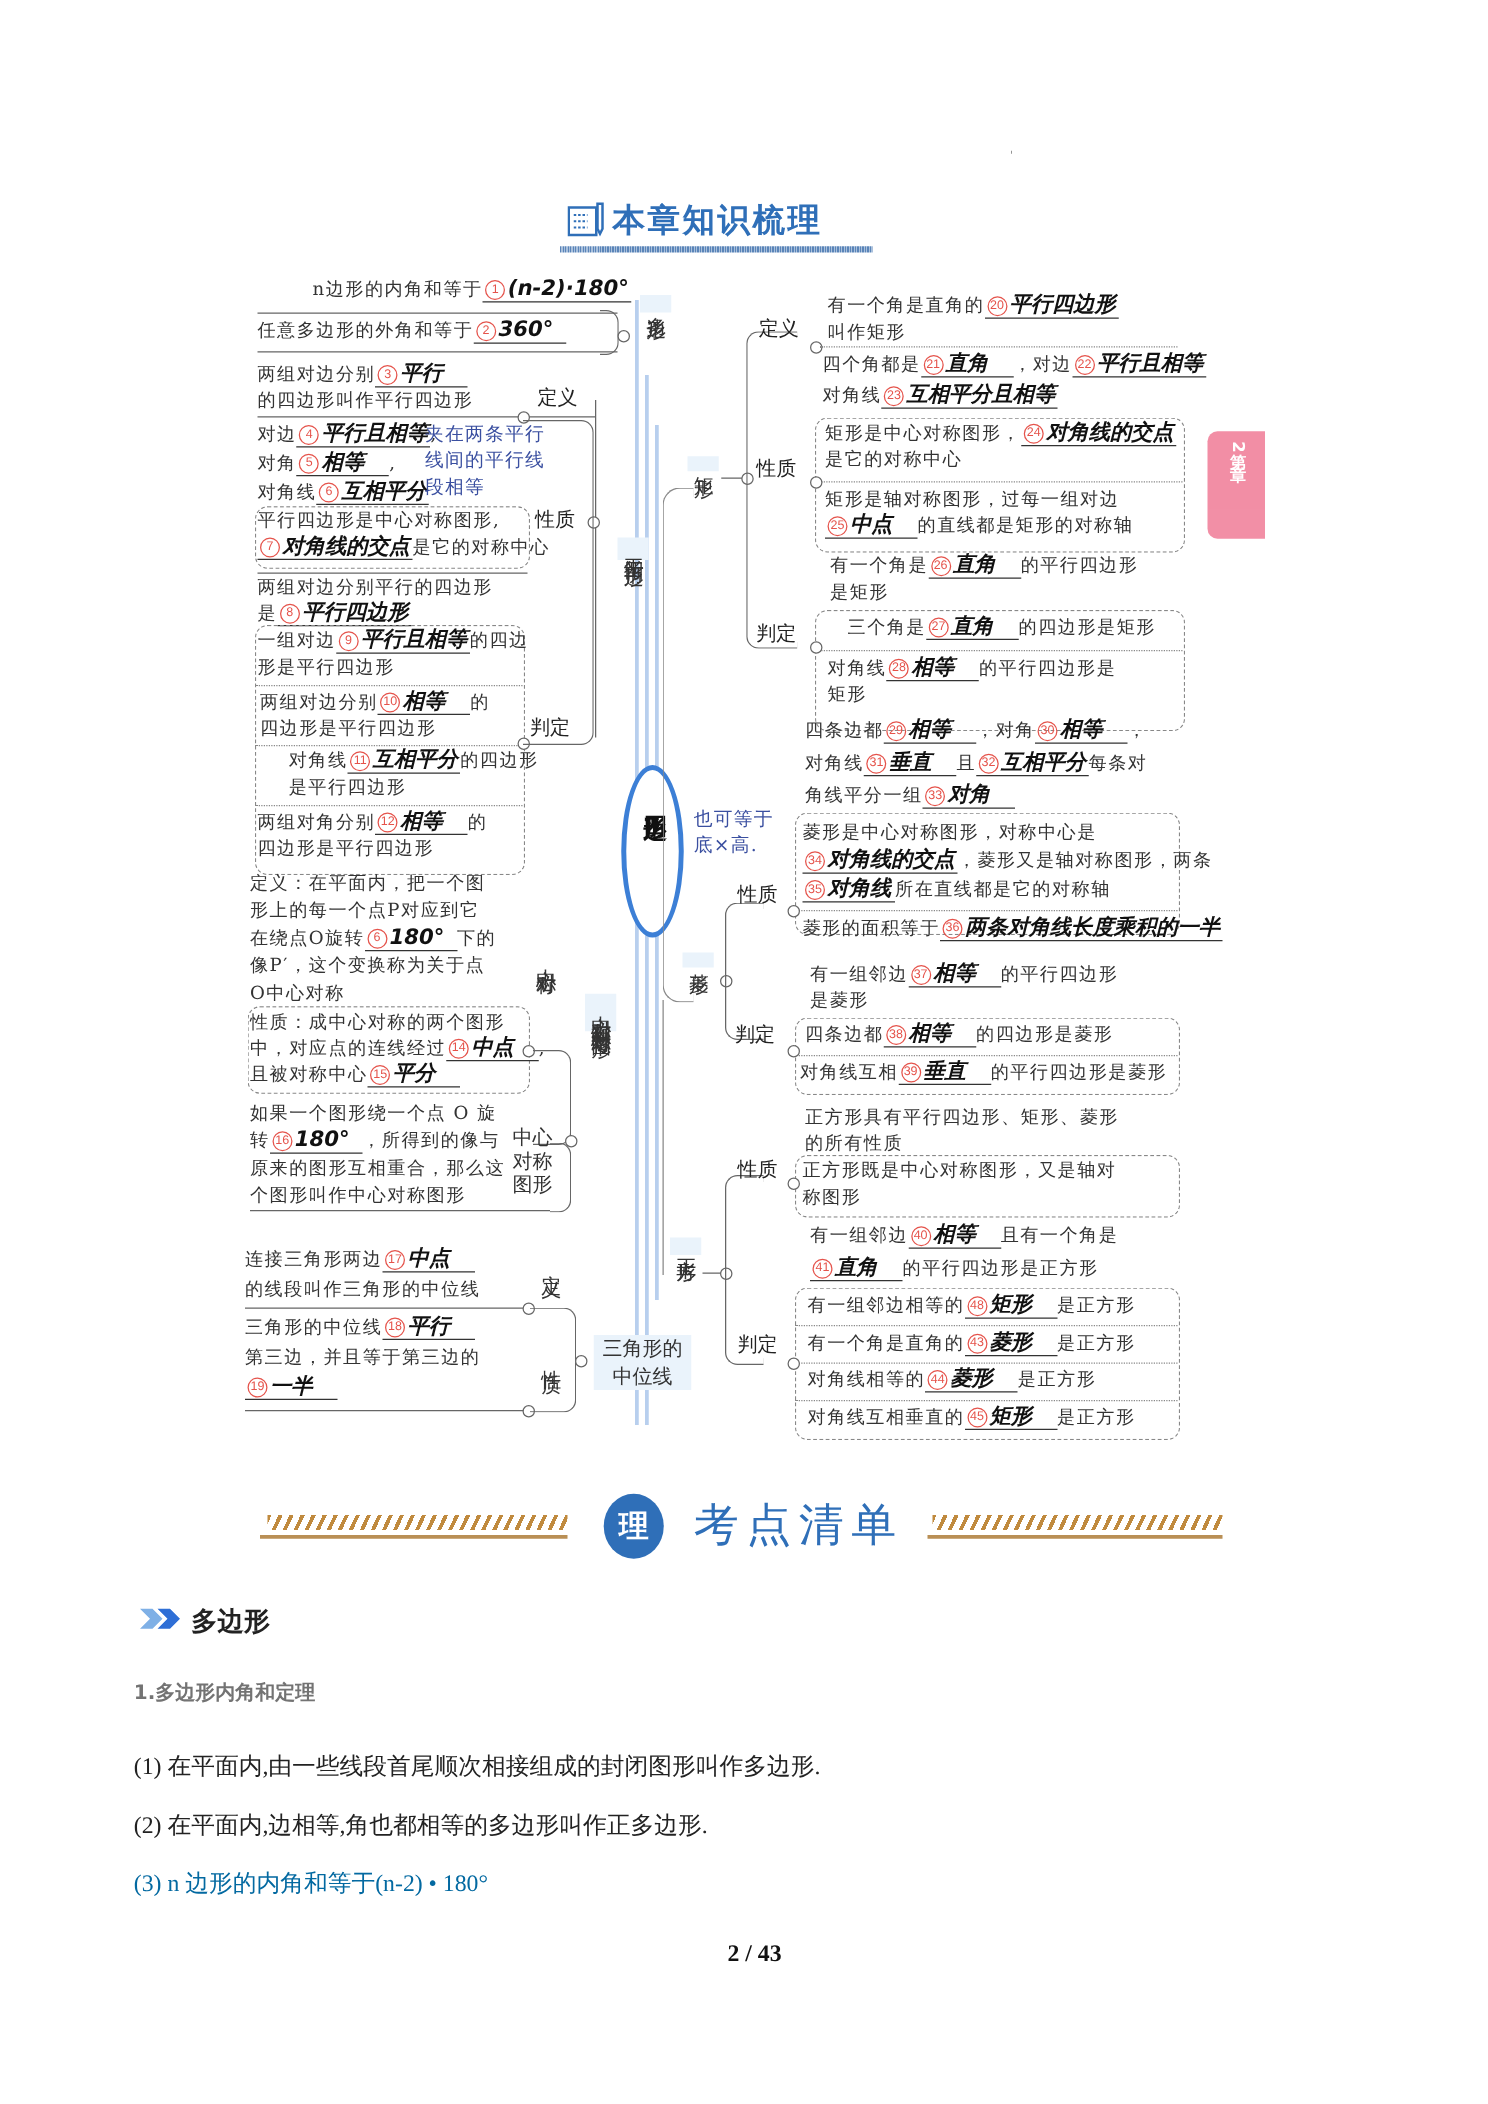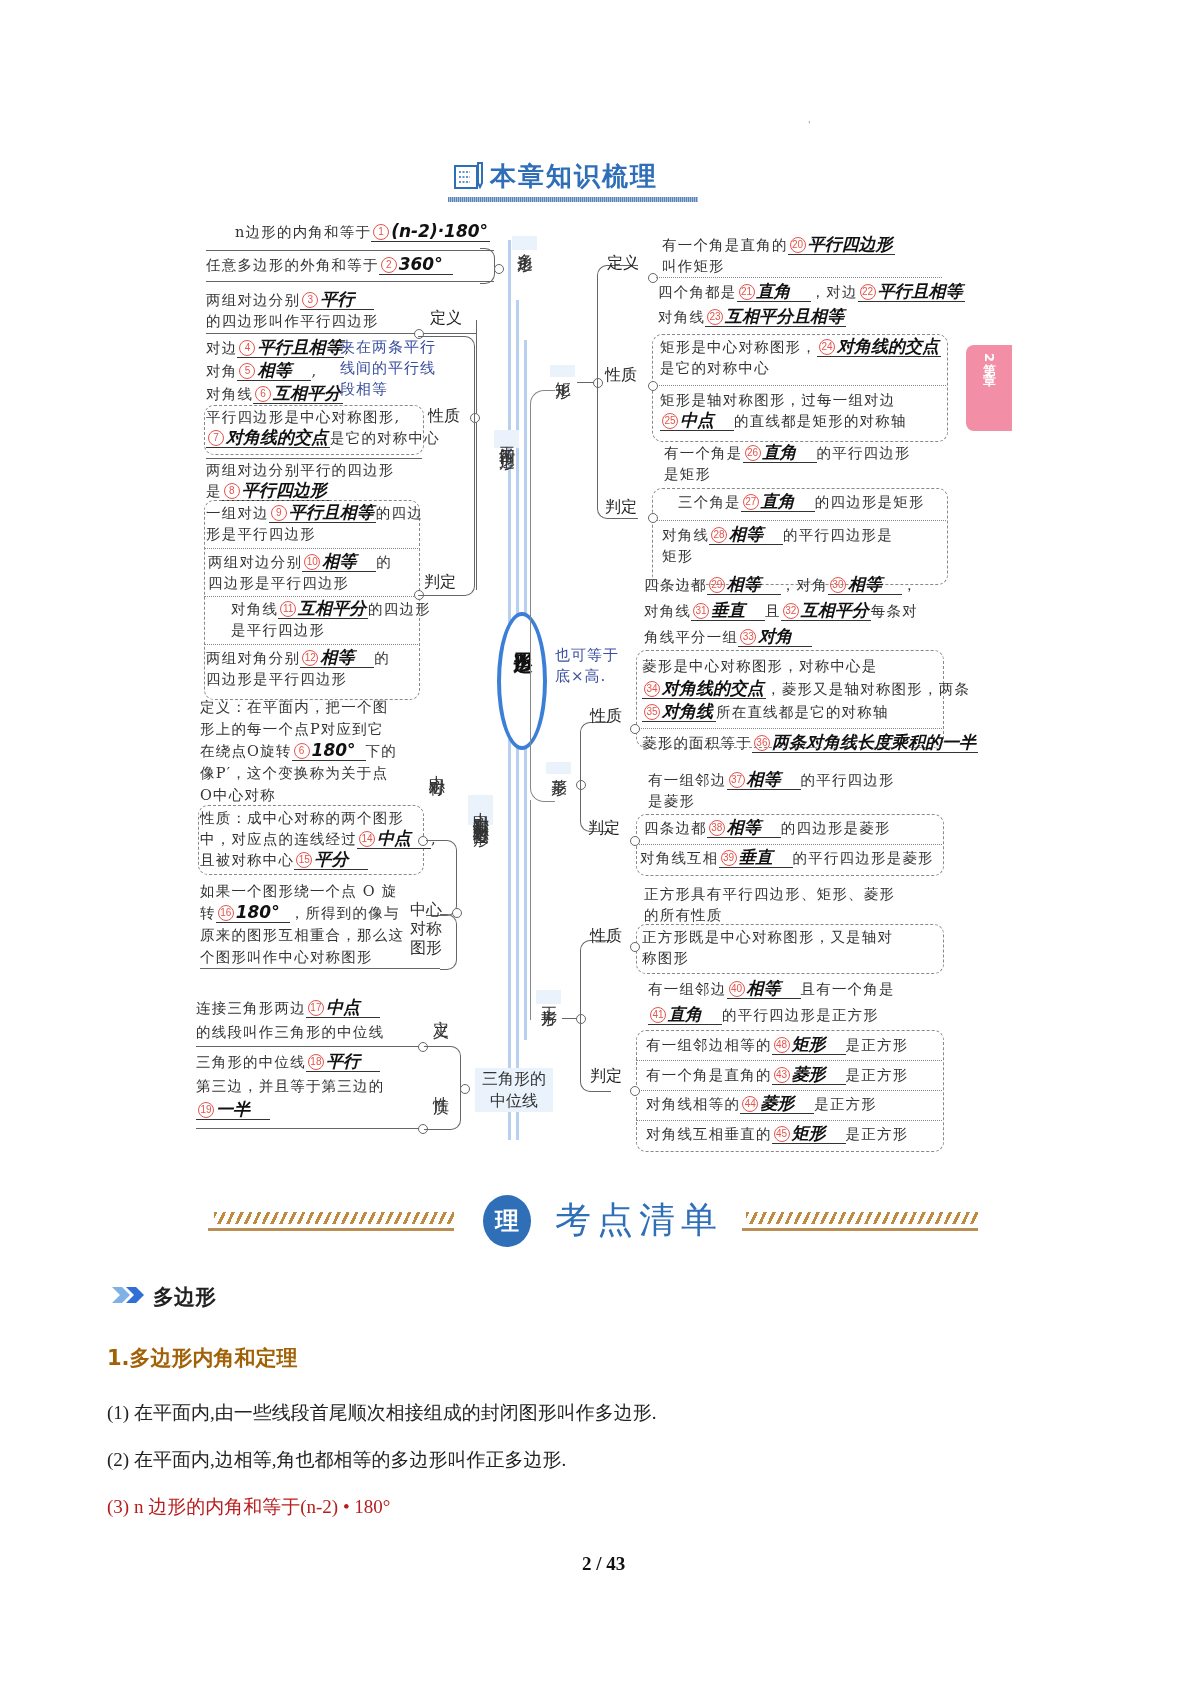--- a/index.html
+++ b/index.html
@@ -46,21 +46,21 @@
   <div class="abs" style="left:6px;top:0;width:3px;height:900px;background:#b8cfee;"></div>
   <div class="abs" style="left:14px;top:60px;width:3px;height:840px;background:#b8cfee;"></div>
   <div class="abs" style="left:22px;top:100px;width:3px;height:700px;background:#b8cfee;"></div>
 </div>
 
 <div class="abs" style="left:497px;top:612px;width:42px;height:130px;border:4px solid #3c7fd6;border-radius:50%;background:#fff;">
   <span style="position:absolute;left:10px;top:22px;writing-mode:vertical-rl;font-family:'DejaVu Sans',sans-serif;font-weight:bold;font-size:19px;color:#111;">四边形</span>
 </div>
 
 <div class="vlbl" style="left:512px;top:236px;">多边形</div>
-<div class="t" style="left:235px;top:222px;">
+<div class="t" style="left:250px;top:222px;">
   <span>n边形的内角和等于</span><span class="blank"><span class="num">1</span><span class="hw">(n-2)·180°</span></span>
 </div>
 <div class="t" style="left:206px;top:255px;">
   <span>任意多边形的外角和等于</span><span class="blank"><span class="num">2</span><span class="hw">360°</span></span>
 </div>
 <div class="ln" style="left:206px;top:250px;width:288px;height:1px;"></div>
 <div class="ln" style="left:206px;top:281px;width:288px;height:1px;"></div>
 <div class="abs" style="left:480px;top:248px;width:14px;height:34px;border:1px solid #666;border-left:none;border-radius:0 10px 10px 0;"></div>
 <div class="dot" style="left:494px;top:264px;"></div>
 
@@ -315,18 +315,18 @@
 
 <div class="abs" style="left:112px;top:1283px;">
   <span style="display:inline-block;vertical-align:middle;">
     <svg width="36" height="20" viewBox="0 0 36 20">
         <path d="M0 2 L10 2 L18 10 L10 18 L0 18 L8 10 Z" fill="#7fb0e6"></path>
         <path d="M14 2 L24 2 L32 10 L24 18 L14 18 L22 10 Z" fill="#2f6fd6"></path>
       </svg>
   </span>
   <span style="font-family:'DejaVu Sans','Liberation Sans',sans-serif;font-weight:bold;font-size:21px;color:#222;vertical-align:middle;">多边形</span>
 </div>
-<div class="abs" style="left:107px;top:1344px;font-family:'DejaVu Sans','Liberation Sans',sans-serif;font-weight:bold;font-size:21px;color:#a16207;">1.多边形内角和定理</div>
+<div class="abs" style="left:107px;top:1344px;font-family:'DejaVu Sans','Liberation Sans',sans-serif;font-weight:bold;font-size:16px;color:#737373;">1.多边形内角和定理</div>
 <div class="abs" style="left:107px;top:1400px;font-family:'Liberation Serif','DejaVu Serif',serif;font-size:19px;color:#222;">(1) 在平面内,由一些线段首尾顺次相接组成的封闭图形叫作多边形.</div>
 <div class="abs" style="left:107px;top:1447px;font-family:'Liberation Serif','DejaVu Serif',serif;font-size:19px;color:#222;">(2) 在平面内,边相等,角也都相等的多边形叫作正多边形.</div>
-<div class="abs" style="left:107px;top:1494px;font-family:'Liberation Serif','DejaVu Serif',serif;font-size:19px;color:#b91c1c;">(3) n 边形的内角和等于(n-2) • 180°</div>
+<div class="abs" style="left:107px;top:1494px;font-family:'Liberation Serif','DejaVu Serif',serif;font-size:19px;color:#0369a1;">(3) n 边形的内角和等于(n-2) • 180°</div>
 
 <div class="abs" style="left:582px;top:1553px;font-family:'Liberation Serif','DejaVu Serif',serif;font-weight:bold;font-size:19px;color:#111;">2 / 43</div>
 
 </body></html>

